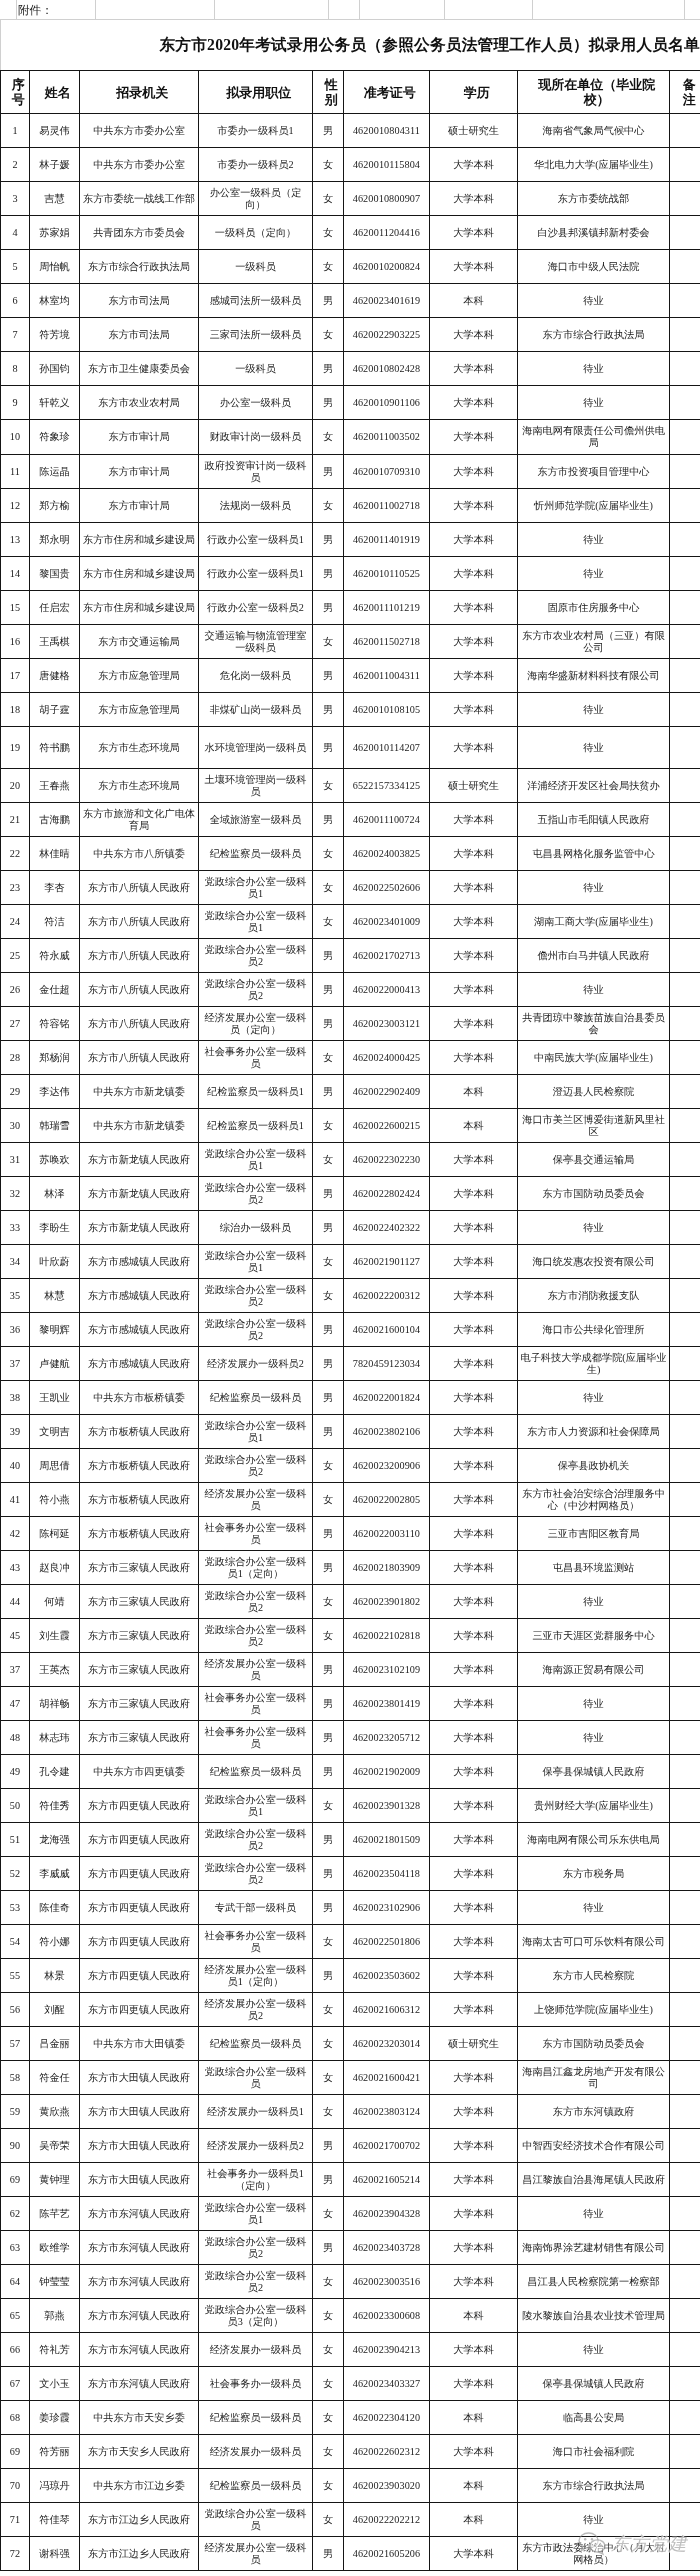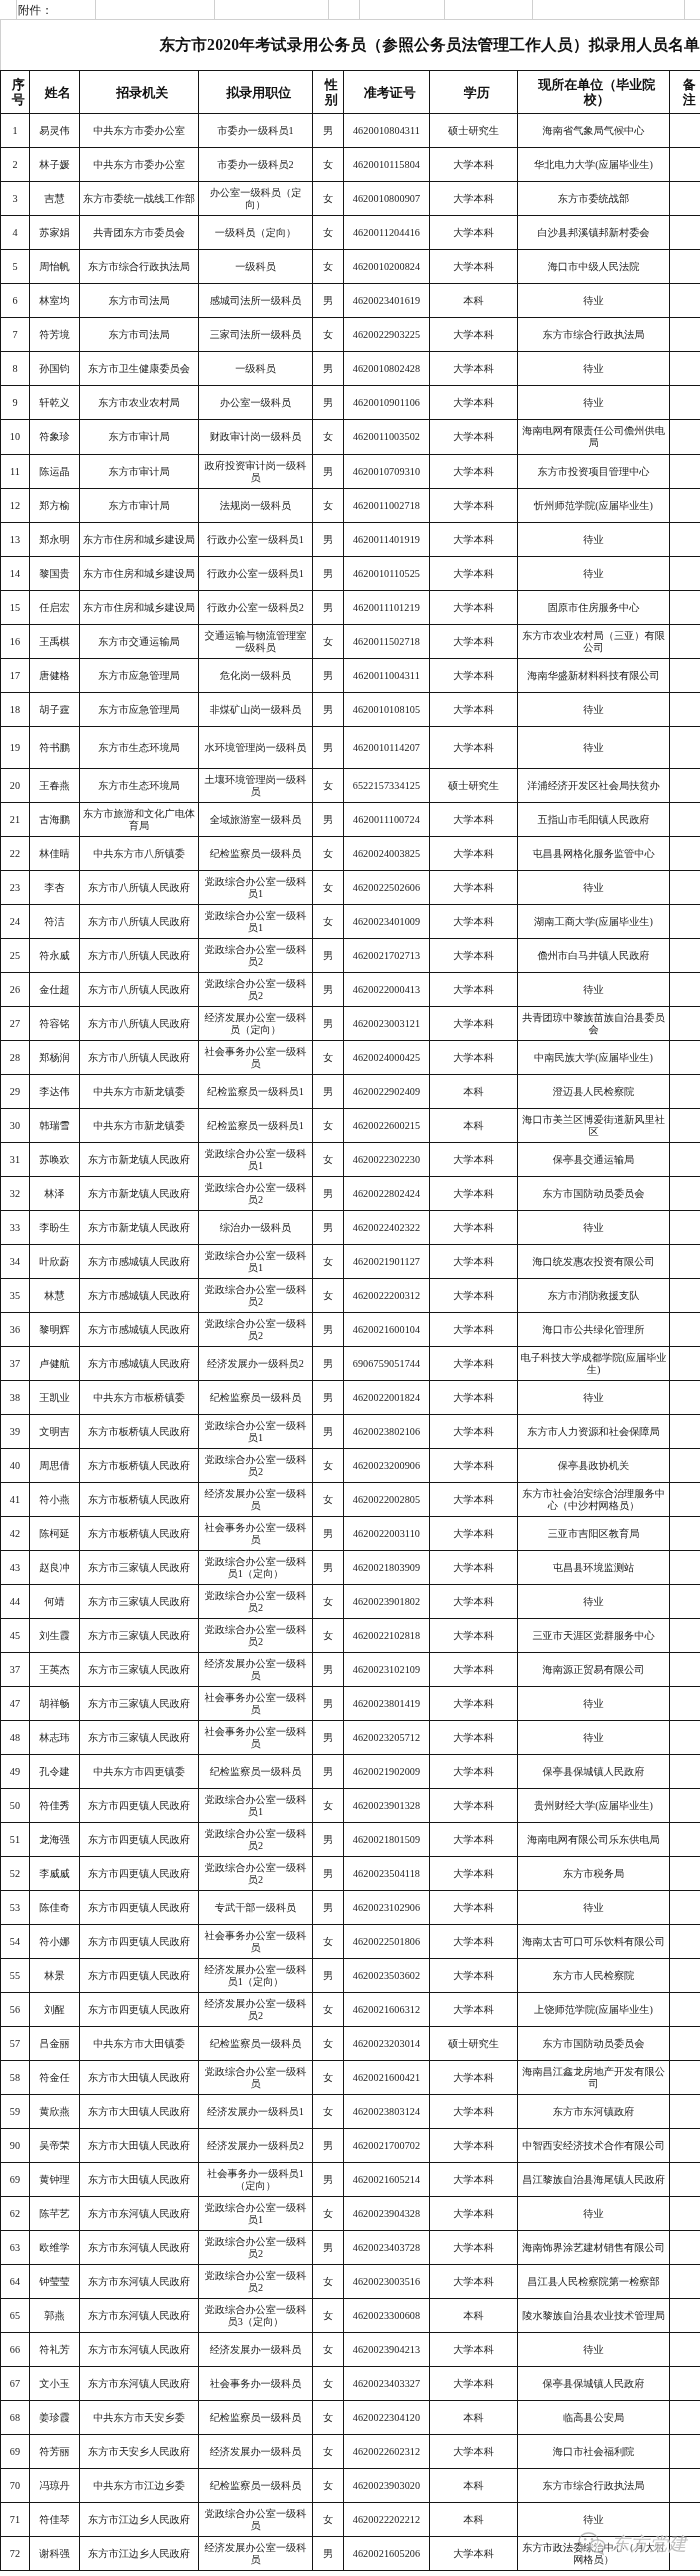--- a/index.html
+++ b/index.html
@@ -521,21 +521,21 @@
     <td>海口市公共绿化管理所</td>
     <td></td>
   </tr>
 
   <tr>
     <td class="num">37</td>
     <td>卢健航</td>
     <td>东方市感城镇人民政府</td>
     <td>经济发展办一级科员2</td>
     <td>男</td>
-    <td class="num">6906759051744</td>
+    <td class="num">7820459123034</td>
     <td>大学本科</td>
     <td>电子科技大学成都学院(应届毕业生)</td>
     <td></td>
   </tr>
 
   <tr>
     <td class="num">38</td>
     <td>王凯业</td>
     <td>中共东方市板桥镇委</td>
     <td>纪检监察员一级科员</td>

